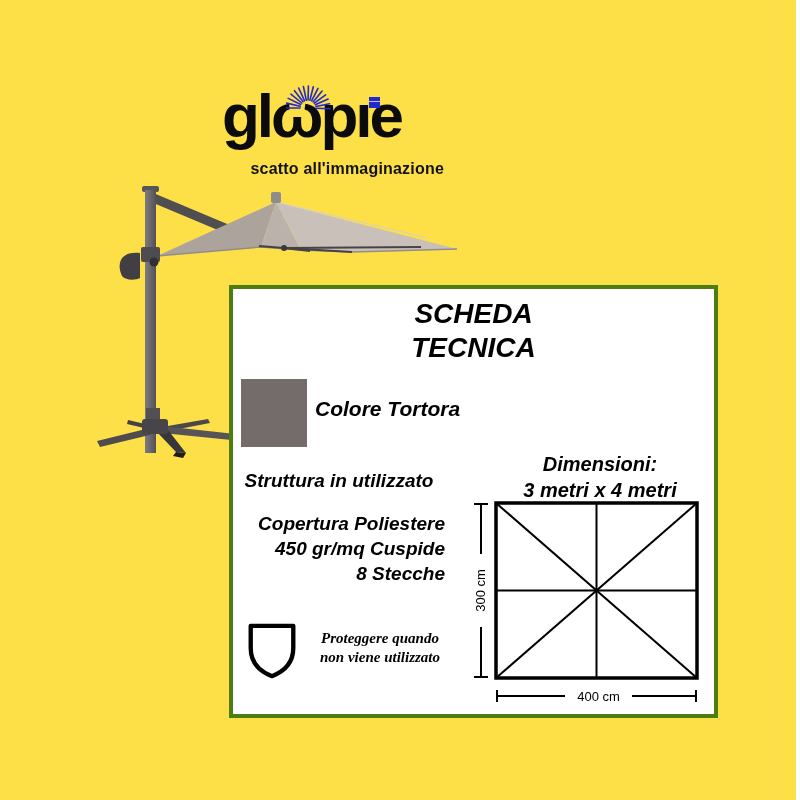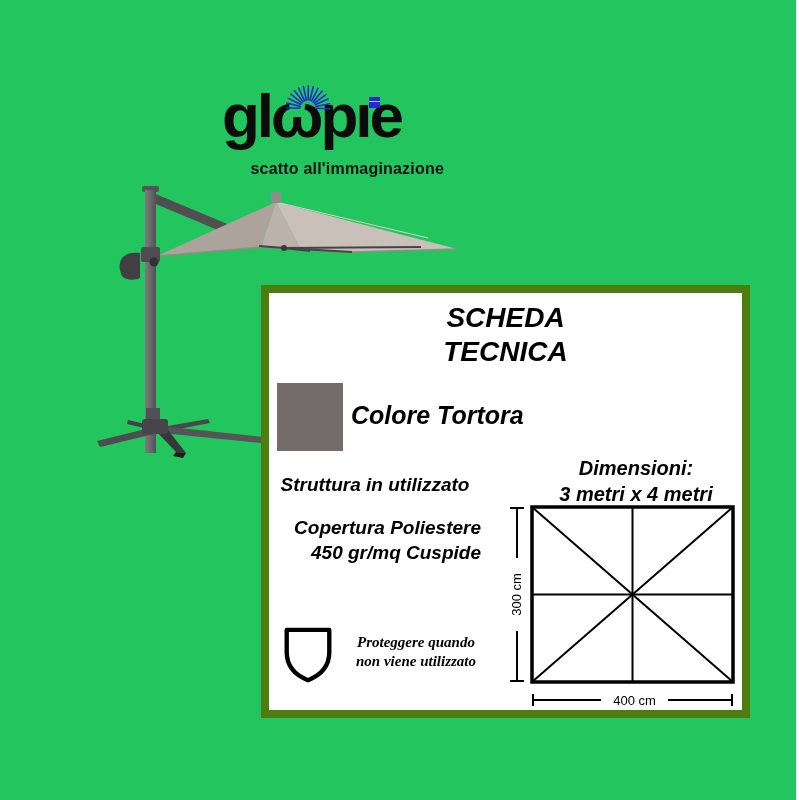--- a/index.html
+++ b/index.html
@@ -1,37 +1,37 @@
 <!DOCTYPE html>
 <html><head>
 <meta charset="utf-8">
 <style>
   html,body{margin:0;padding:0;background:#ffffff;}
   body{font-family:"Liberation Sans", sans-serif;}
-  .page{position:relative;width:796px;height:800px;background:#22c55e;overflow:hidden;}
+  .page{position:relative;width:796px;height:800px;background:#fde047;overflow:hidden;}
 
   
   .logo-wrap{position:absolute;left:222px;top:84px;width:226px;height:92px;}
   .logo-row{position:relative;height:74px;line-height:64px;font-weight:800;
             font-size:62px;letter-spacing:-3px;color:#0b0b0b;white-space:nowrap;}
   .logo-row span{display:inline-block;}
   .logo-fan{position:absolute;left:64px;top:0px;width:46px;height:26px;}
   .i-dot{position:absolute;left:147px;top:13px;width:11px;height:11px;background:#2329ce;}
   .i-dot:after{content:"";position:absolute;left:0;top:4px;width:11px;height:1px;background:#ffffff;opacity:.7;}
   .tagline{position:absolute;left:0;top:76px;width:222px;text-align:right;
            font-size:16px;font-weight:bold;color:#121212;letter-spacing:.2px;}
 
   
   .tech-box{position:absolute;left:229px;top:285px;width:489px;height:433px;
-            border:8px solid #4d7c0f;box-sizing:border-box;background:#fff;margin-left:32px;}
+            border:4px solid #4d7c0f;box-sizing:border-box;background:#fff;}
   .ti{font-style:italic;font-weight:bold;color:#000;}
   .tech-title{position:absolute;left:0;right:0;top:8px;text-align:center;
               font-size:28px;line-height:34px;}
   .swatch{position:absolute;left:8px;top:90px;width:66px;height:68px;background:#746c6a;}
-  .color-label{position:absolute;left:82px;top:108px;font-size:25px;}
+  .color-label{position:absolute;left:82px;top:108px;font-size:21px;}
   .structure{position:absolute;left:0;top:181px;width:212px;text-align:center;font-size:19px;}
   .cover{position:absolute;left:0;top:222px;width:212px;text-align:right;
          font-size:19px;line-height:25px;}
   .shield{position:absolute;left:12px;top:332px;width:54px;height:60px;}
   .protect{position:absolute;left:74px;top:340px;width:146px;text-align:center;
            font-size:15px;line-height:19px;font-family:Liberation Serif, serif;}
   .dim-head{position:absolute;left:248px;top:162px;width:238px;text-align:center;
             font-size:20px;line-height:26px;}
   .diagram{position:absolute;left:234px;top:205px;width:248px;height:218px;}
   .diagram text{font-family:"Liberation Sans", sans-serif;font-size:13px;fill:#000;}
@@ -127,20 +127,21 @@
     </div>
 
     <div class="swatch"></div>
     <div class="color-label ti">Colore Tortora</div>
 
     <div class="structure ti">Struttura in utilizzato</div>
 
     <div class="cover ti">
       <div>Copertura Poliestere</div>
       <div>450 gr/mq Cuspide</div>
+      <div>8 Stecche</div>
     </div>
 
     <svg class="shield" viewBox="0 0 54 62">
       <path d="M5 5 H49 V28 C49 44 40 52 27 57 C14 52 5 44 5 28 Z" fill="#ffffff" stroke="#000000" stroke-width="4.5" stroke-linejoin="round"></path>
     </svg>
     <div class="protect ti">
       <div>Proteggere quando</div>
       <div>non viene utilizzato</div>
     </div>
 

